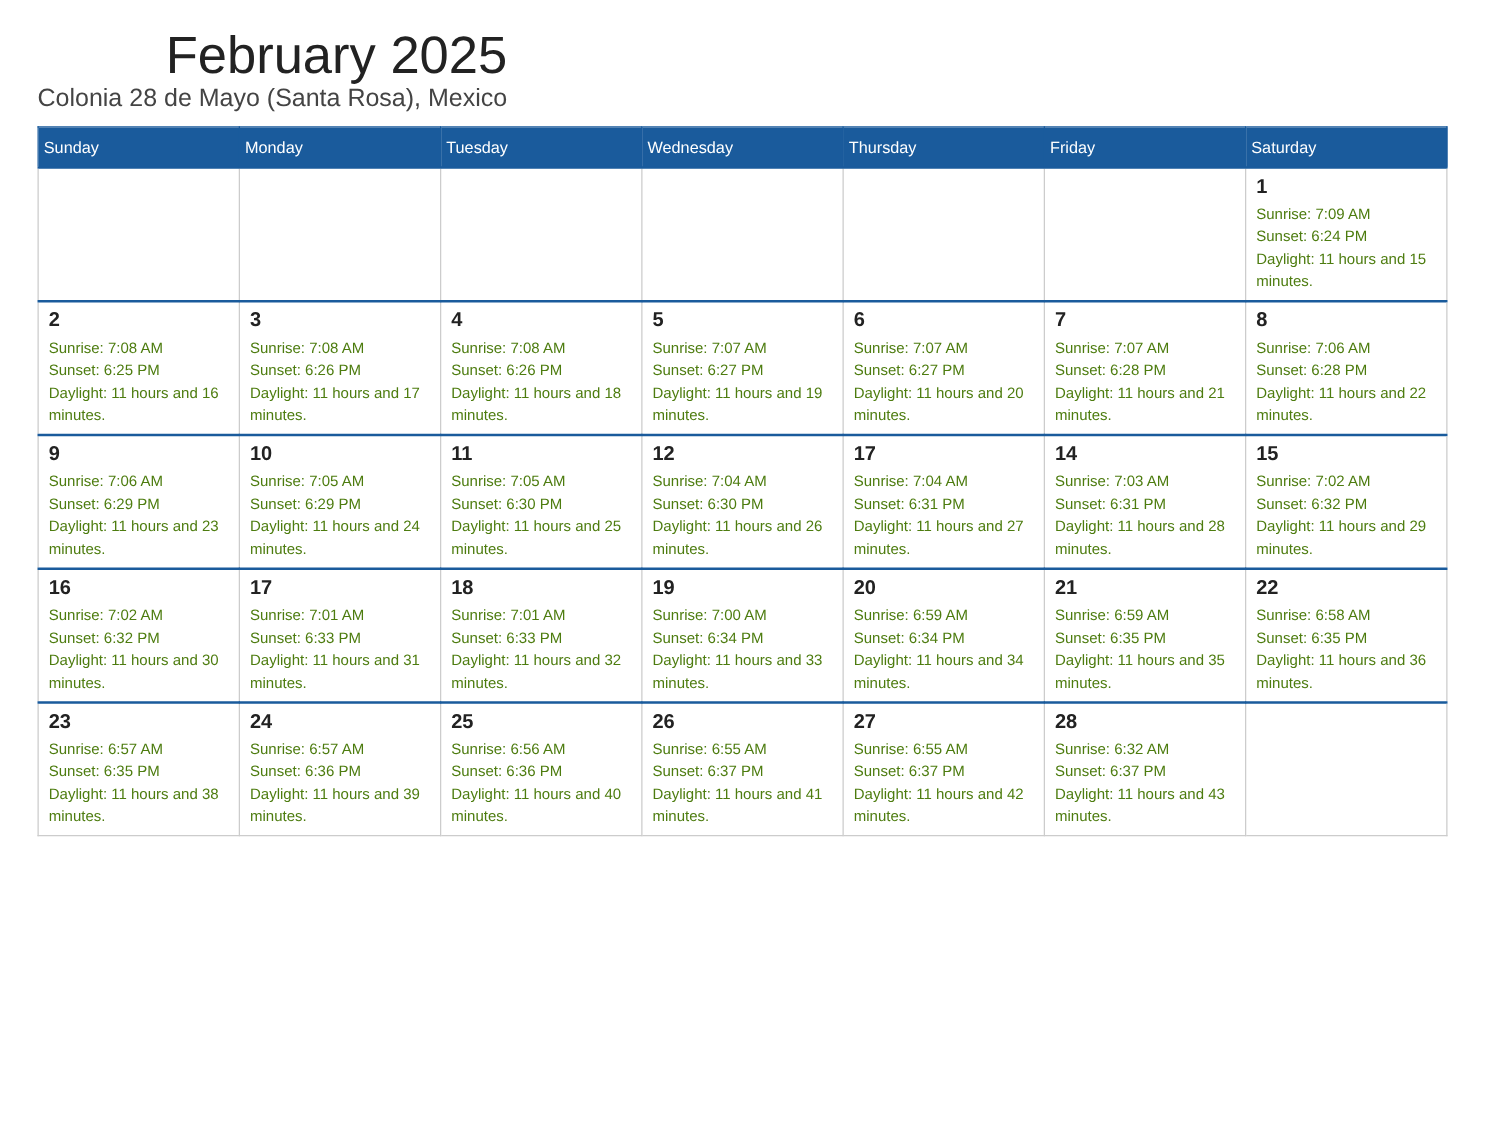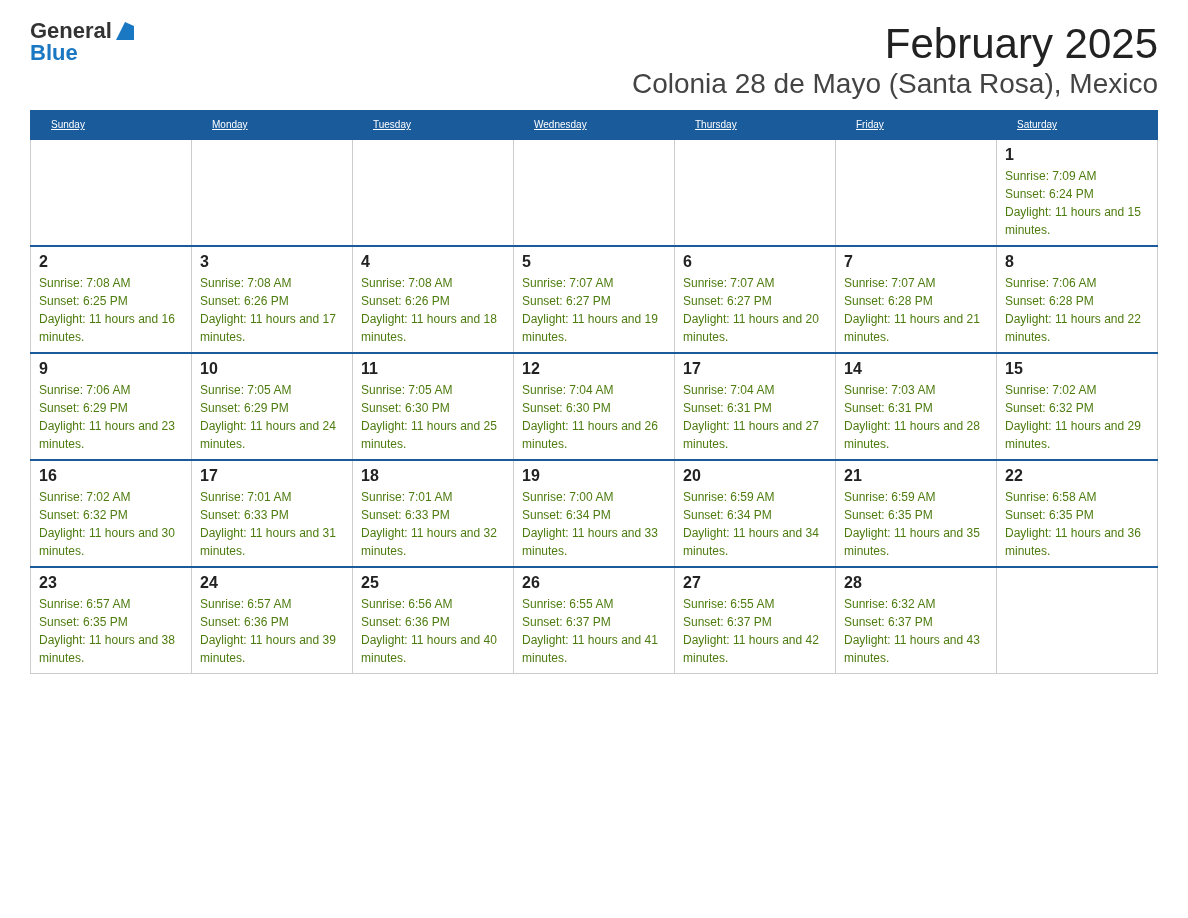--- a/index.html
+++ b/index.html
@@ -27,39 +27,37 @@
     .logo-blue { color: #1a78c2; }
     .title-block {
       text-align: right;
     }
     .title-block h1 {
       font-size: 42px;
       font-weight: normal;
       color: #222;
     }
     .title-block h2 {
-      font-size: 28px;
+      font-size: 20px;
       font-weight: normal;
       color: #444;
-      margin-left: 19px;
     }
     .calendar {
       width: 100%;
       border-collapse: collapse;
       margin-top: 10px;
     }
     .calendar thead tr th {
       background-color: #1a5b9c;
       color: #fff;
-      padding: 8px 20px;
-      font-size: 10px;
+      padding: 8px 4px;
+      font-size: 13px;
       font-weight: normal;
       text-align: left;
       border: 1px solid #1a5b9c;
-      text-decoration: underline;
     }
     .calendar tbody tr td {
       vertical-align: top;
       padding: 6px 8px;
       border: 1px solid #ccc;
       font-size: 12.5px;
       color: #333;
       width: 14.28%;
       min-height: 100px;
     }
@@ -79,31 +77,20 @@
       border-top: 2px solid #1a5b9c;
     }
     .empty-cell {
       background: #fff;
     }
   </style>
 </head>
 <body>
 
 <div class="header">
-  <div class="logo">
-    <div style="display:flex; flex-direction:column; align-items:flex-start;">
-      <div style="display:flex; align-items:center;">
-        <span class="logo-general">General</span>
-        <svg width="22" height="22" viewBox="0 0 22 22" style="margin-left:2px; margin-bottom:0px;">
-          <polygon points="2,20 20,20 20,6 11,2" fill="#1a78c2"></polygon>
-        </svg>
-      </div>
-      <span class="logo-blue" style="font-size:22px; font-weight:bold; color:#1a78c2; margin-left:0;">Blue</span>
-    </div>
-  </div>
   <div class="title-block">
     <h1>February 2025</h1>
     <h2>Colonia 28 de Mayo (Santa Rosa), Mexico</h2>
   </div>
 </div>
 
 <table class="calendar">
   <thead>
     <tr>
       <th>Sunday</th>

